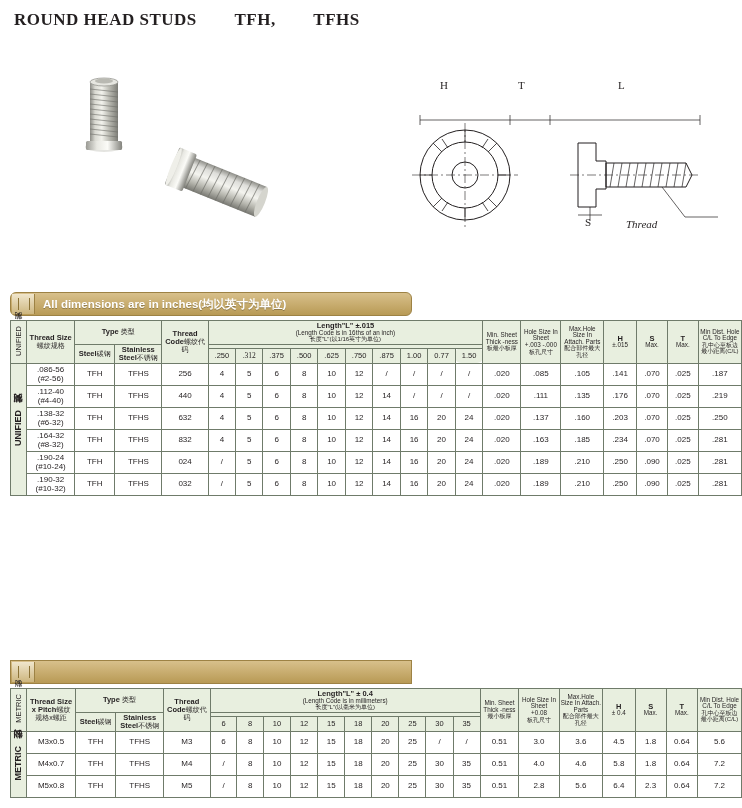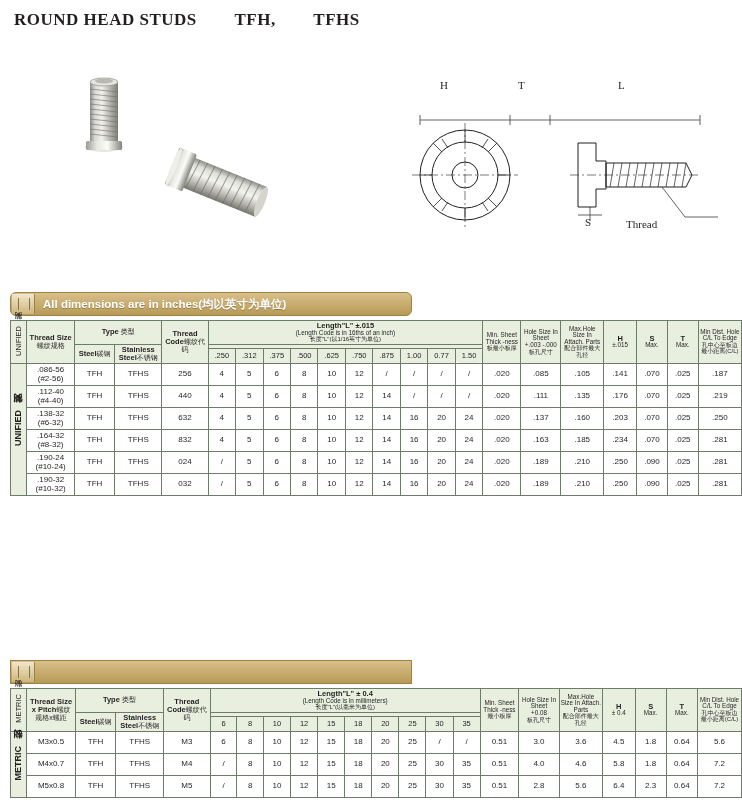--- a/index.html
+++ b/index.html
@@ -207,21 +207,21 @@
       <path d="M262,122 L285,152 L318,152" stroke-width=".7"></path>
     </g>
     <g font-family="Liberation Serif, serif" font-size="11" fill="#231f20">
       <text x="440" y="0"></text>
     </g>
   </svg>
   <div style="position:absolute;left:40px;top:14px;font-family:'Liberation Serif',serif;font-size:11px;">H</div>
   <div style="position:absolute;left:118px;top:14px;font-family:'Liberation Serif',serif;font-size:11px;">T</div>
   <div style="position:absolute;left:218px;top:14px;font-family:'Liberation Serif',serif;font-size:11px;">L</div>
   <div style="position:absolute;left:185px;top:151px;font-family:'Liberation Serif',serif;font-size:11px;">S</div>
-  <div style="position:absolute;left:226px;top:153px;font-family:'Liberation Serif',serif;font-size:11px;">Thread</div>
+  <div style="position:absolute;left:226px;top:153px;font-family:'Liberation Serif',serif;font-size:11px;font-style:italic;">Thread</div>
 </div>
 
 <div class="banner" id="banner-inch">
   <div class="grip"></div>
   <div class="banner-text">All dimensions are in inches(均以英寸为单位)</div>
 </div>
 
 <table class="spec" id="table-inch">
   <thead>
     <tr>
@@ -271,21 +271,21 @@
       <td class="hdr" rowspan="2" style="width:40px;">
         <b>Steel</b><span class="cn">碳钢</span>
       </td>
       <td class="hdr" rowspan="2" style="width:46px;">
         <b>Stainless Steel</b><span class="cn">不锈钢</span>
       </td>
       <td class="hdr" colspan="10" style="height:1px;border:none;background:#e8efdf;"></td>
     </tr>
     <tr id="inch-length-codes">
         <td class="hdr" style="width: 26px;">.250</td>
-        <td class="hdr" style="width: 26px;">.312</td>
+        <td class="hdr" style="width: 26px; font-family: Liberation Serif, serif;">.312</td>
         <td class="hdr" style="width: 26px;">.375</td>
         <td class="hdr" style="width: 26px; margin-left: 13px;">.500</td>
         <td class="hdr" style="width: 26px; margin-top: 30px;">.625</td>
         <td class="hdr" style="width: 26px;">.750</td>
         <td class="hdr" style="width: 26px;">.875</td>
         <td class="hdr" style="width: 26px;">1.00</td>
         <td class="hdr" style="width: 26px;">0.77</td>
         <td class="hdr" style="width: 26px; border-radius: 6px;">1.50</td>
       </tr>
   </thead>

